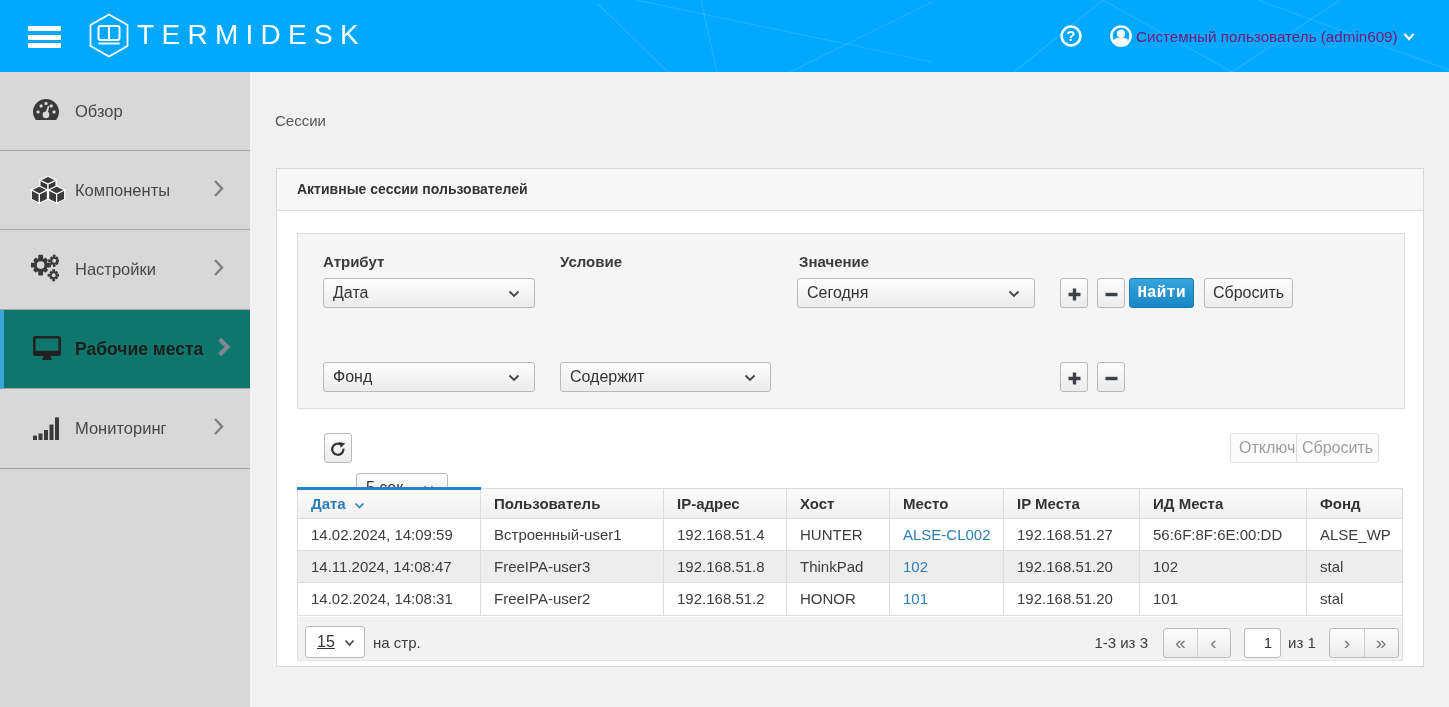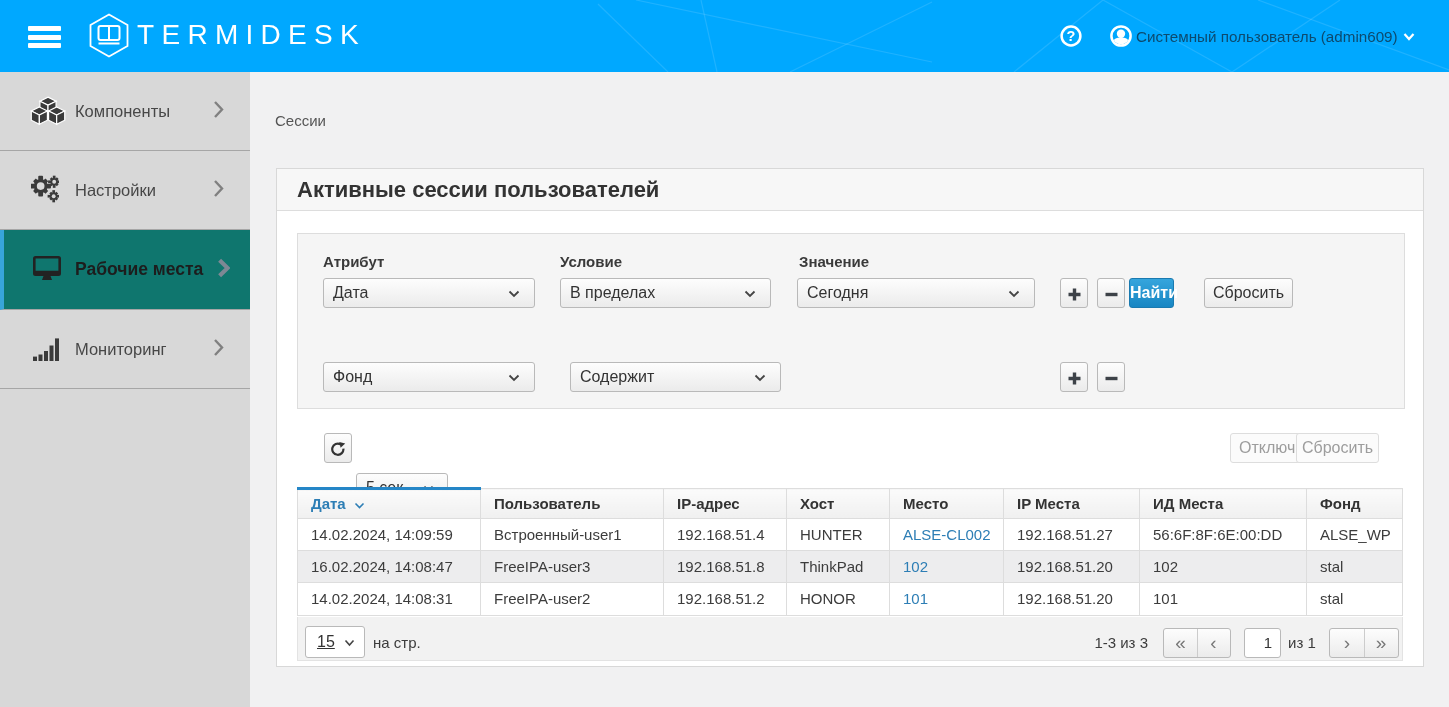--- a/index.html
+++ b/index.html
@@ -5,38 +5,38 @@
 * { margin:0; padding:0; box-sizing:border-box; }
 html,body { width:1449px; height:707px; overflow:hidden; font-family:"Liberation Sans", sans-serif; background:#f1f1f2; }
 
 .topbar { position:absolute; left:0; top:0; width:1449px; height:72px; background:#00a8ff; overflow:hidden; }
 .burger { position:absolute; left:28px; top:26px; width:33px; height:22px; }
 .burger div { height:5px; background:#fff; border-radius:1px; margin-bottom:3.6px; }
 .logo { position:absolute; left:88px; top:13px; }
 .logotext { position:absolute; left:137px; top:19px; font-size:28px; color:#fff; letter-spacing:7.3px; font-weight:400; }
 .helpicon { position:absolute; left:1060px; top:25px; }
 .usericon { position:absolute; left:1110px; top:25px; } .helpicon, .usericon, .userchev { display:block; }
-.username { position:absolute; left:1136px; top:28px; font-size:15.2px; color:#0c4a6e; }
+.username { position:absolute; left:1136px; top:28px; font-size:15.2px; color:#701a75; }
 .userchev { position:absolute; left:1403px; top:32px; }
 
 .sidebar { position:absolute; left:0; top:72px; width:250px; height:635px; background:#d8d8d8; }
 .sitem { position:relative; height:79px; border-bottom:1px solid #a6a6a6; display:flex; align-items:center; }
 .sitem:nth-child(3), .sitem:nth-child(5) { height:80px; }
 .sitem .icon { position:absolute; } .sitem .icon svg { display:block; }
 .sitem .lbl { position:absolute; left:75px; font-size:16.5px; color:#474747; }
 .sitem .chev { position:absolute; left:213px; }
 .sitem.active { background:#0f766e; border-left:4px solid #38a5da; }
 
 .sitem.active .lbl { left:71px; font-weight:bold; color:#1d1d1d; font-size:17.5px; }
 .sitem.active .chev { left:213px; }
 
 .main { position:absolute; left:250px; top:72px; width:1199px; height:635px; background:#f1f1f2; }
 .crumb { position:absolute; left:25px; top:40px; font-size:15px; color:#555; }
 .card { position:absolute; left:26px; top:96px; width:1148px; height:499px; background:#fff; border:1px solid #d8d8d8; }
-.cardhead { height:42px; background:#f7f7f7; border-bottom:1px solid #ddd; line-height:41px; padding-left:20px; font-size:22px; font-weight:bold; color:#333; }
+.cardhead { height:42px; background:#f7f7f7; border-bottom:1px solid #ddd; line-height:41px; padding-left:20px; font-size:14px; font-weight:bold; color:#333; }
 .filterbox { position:absolute; left:20px; top:64px; width:1108px; height:176px; background:#f5f5f5; border:1px solid #ddd; }
 .flabel { position:absolute; font-size:15px; font-weight:bold; color:#3a3a3a; }
 .sel { position:absolute; height:30px; border:1px solid #b9b9b9; border-radius:3px; background:linear-gradient(#fdfdfd,#ebebeb); font-size:16px; color:#333; line-height:28px; padding-left:9px; }
 .sel .sv { position:absolute; right:14px; top:11px; } .sel .sv svg, .btn svg, .pmbtn svg { display:block; } .btn span svg { display:block; }
 .inp { position:absolute; height:30px; border:1px solid #b9b9b9; border-radius:3px; background:#fff; font-size:15px; color:#333; line-height:28px; padding-left:9px; }
 .pmbtn { position:absolute; width:28px; height:30px; border:1px solid #b9b9b9; border-radius:3px; background:linear-gradient(#fdfdfd,#ebebeb); text-align:center; }
 .btn { position:absolute; height:30px; border:1px solid #b9b9b9; border-radius:3px; background:linear-gradient(#fdfdfd,#ebebeb); font-size:16px; color:#333; line-height:28px; text-align:center; }
 .btnblue { position:absolute; height:30px; border:1px solid #1a7ab0; border-radius:3px; background:linear-gradient(#35a5dd,#1886c3); font-size:16px; color:#fff; font-weight:bold; line-height:28px; text-align:center; }
 .btndis { position:absolute; height:30px; border:1px solid #ddd; border-radius:3px; background:#fbfbfb; font-size:16px; color:#9d9d9d; line-height:28px; text-align:center; }
 
@@ -92,20 +92,35 @@
     <path d="M1.6 19.8 C3.2 13.4 6.8 12.6 11 12.6 C15.2 12.6 18.8 13.4 20.4 19.8 L20.4 22 L1.6 22 Z" fill="#fff" clip-path="url(#ucp)"></path>
   </svg>
   <div class="username">Системный пользователь (admin609)</div>
   <svg class="userchev" width="12" height="9" viewBox="0 0 12 9">
       <path d="M1.5 2 L6 7 L10.5 2" fill="none" stroke="#fff" stroke-width="2.2"></path>
     </svg>
 </div>
 
 <div class="sidebar">
   <div class="sitem">
+    <span class="icon" style="left:33px; top:27px;">
+        <svg width="26" height="22" viewBox="0 0 26 22">
+      <path d="M2.75 21 A13 13 0 1 1 23.25 21 Z" fill="#3a3a3a"></path>
+      <circle cx="13" cy="15.8" r="3.4" fill="#d8d8d8"></circle>
+      <path d="M11.9 15.5 L14.9 6.8 L16.3 7.4 L14.1 16.2 Z" fill="#d8d8d8"></path>
+      <rect x="3.6" y="11.5" width="3" height="3" rx="1" fill="#d8d8d8"></rect>
+      <rect x="6.6" y="5.6" width="3" height="3" rx="1" fill="#d8d8d8"></rect>
+      <rect x="11.5" y="3.1" width="3" height="3" rx="1" fill="#d8d8d8"></rect>
+      <rect x="16.7" y="5.6" width="3" height="3" rx="1" fill="#d8d8d8"></rect>
+      <rect x="19.5" y="11.5" width="3" height="3" rx="1" fill="#d8d8d8"></rect>
+    </svg>
+      </span>
+    <span class="lbl">Обзор</span>
+  </div>
+  <div class="sitem">
     <span class="icon" style="left:30px; top:24px;">
         <svg width="36" height="30" viewBox="0 0 31 26">
       <g fill="#3a3a3a" stroke="#fff" stroke-width="1.05">
         <polygon points="15.5,1 22.5,4.5 15.5,8 8.5,4.5"></polygon>
         <polygon points="8.5,4.5 15.5,8 15.5,16 8.5,12.5"></polygon>
         <polygon points="22.5,4.5 15.5,8 15.5,16 22.5,12.5"></polygon>
         <polygon points="8,9.5 15,13 8,16.5 1,13"></polygon>
         <polygon points="1,13 8,16.5 8,24.5 1,21"></polygon>
         <polygon points="15,13 8,16.5 8,24.5 15,21"></polygon>
         <polygon points="23,9.5 30,13 23,16.5 16,13"></polygon>
@@ -196,48 +211,43 @@
     <div class="cardhead">Активные сессии пользователей</div>
     <div class="filterbox">
       <div class="flabel" style="left:25px; top:19px;">Атрибут</div>
       <div class="flabel" style="left:262px; top:19px;">Условие</div>
       <div class="flabel" style="left:501px; top:19px;">Значение</div>
       <div class="sel" style="left:25px; top:44px; width:212px;">Дата<span class="sv">
             <svg width="12" height="8" viewBox="0 0 12 8">
               <path d="M1.5 1.5 L6 6 L10.5 1.5" fill="none" stroke="#444" stroke-width="1.8"></path>
             </svg>
           </span></div>
-      <div class="sel" style="left:262px; top:44px; width:211px;">В пределах<span class="sv">
-            <svg width="12" height="8" viewBox="0 0 12 8">
-              <path d="M1.5 1.5 L6 6 L10.5 1.5" fill="none" stroke="#444" stroke-width="1.8"></path>
-            </svg>
-          </span></div>
       <div class="sel" style="left:499px; top:44px; width:238px;">Сегодня<span class="sv">
             <svg width="12" height="8" viewBox="0 0 12 8">
               <path d="M1.5 1.5 L6 6 L10.5 1.5" fill="none" stroke="#444" stroke-width="1.8"></path>
             </svg>
           </span></div>
       <div class="pmbtn" style="left:762px; top:44px;">
           <svg width="13" height="13" viewBox="0 0 13 13" style="margin:8.5px auto 0">
             <path d="M6.5 0.5 V12.5 M0.5 6.5 H12.5" stroke="#3d4248" stroke-width="3.4"></path>
           </svg>
         </div>
       <div class="pmbtn" style="left:799px; top:44px;">
           <svg width="13" height="13" viewBox="0 0 13 13" style="margin:8.5px auto 0">
             <path d="M0.5 6.5 H12.5" stroke="#3d4248" stroke-width="3.4"></path>
           </svg>
         </div>
-      <div class="btnblue" style="left:831px; top:44px; width:45px;">Найти</div>
+      <div class="btnblue" style="left:831px; top:44px; width:65px;font-family:Liberation Mono, monospace;">Найти</div>
       <div class="btn" style="left:906px; top:44px; width:89px;">Сбросить</div>
       <div class="sel" style="left:25px; top:128px; width:212px;">Фонд<span class="sv">
             <svg width="12" height="8" viewBox="0 0 12 8">
               <path d="M1.5 1.5 L6 6 L10.5 1.5" fill="none" stroke="#444" stroke-width="1.8"></path>
             </svg>
           </span></div>
-      <div class="sel" style="left:272px; top:128px; width:211px;">Содержит<span class="sv">
+      <div class="sel" style="left:262px; top:128px; width:211px;">Содержит<span class="sv">
             <svg width="12" height="8" viewBox="0 0 12 8">
               <path d="M1.5 1.5 L6 6 L10.5 1.5" fill="none" stroke="#444" stroke-width="1.8"></path>
             </svg>
           </span></div>
       <div class="pmbtn" style="left:762px; top:128px;">
           <svg width="13" height="13" viewBox="0 0 13 13" style="margin:8.5px auto 0">
             <path d="M6.5 0.5 V12.5 M0.5 6.5 H12.5" stroke="#3d4248" stroke-width="3.4"></path>
           </svg>
         </div>
       <div class="pmbtn" style="left:799px; top:128px;">
@@ -279,21 +289,21 @@
             <td>14.02.2024, 14:09:59</td>
             <td>Встроенный-user1</td>
             <td>192.168.51.4</td>
             <td>HUNTER</td>
             <td><a>ALSE-CL002</a></td>
             <td>192.168.51.27</td>
             <td>56:6F:8F:6E:00:DD</td>
             <td>ALSE_WP</td>
           </tr>
       <tr class="alt">
-            <td>16.02.2024, 14:08:47</td>
+            <td>14.11.2024, 14:08:47</td>
             <td>FreeIPA-user3</td>
             <td>192.168.51.8</td>
             <td>ThinkPad</td>
             <td><a>102</a></td>
             <td>192.168.51.20</td>
             <td>102</td>
             <td>stal</td>
           </tr>
       <tr>
             <td>14.02.2024, 14:08:31</td>

